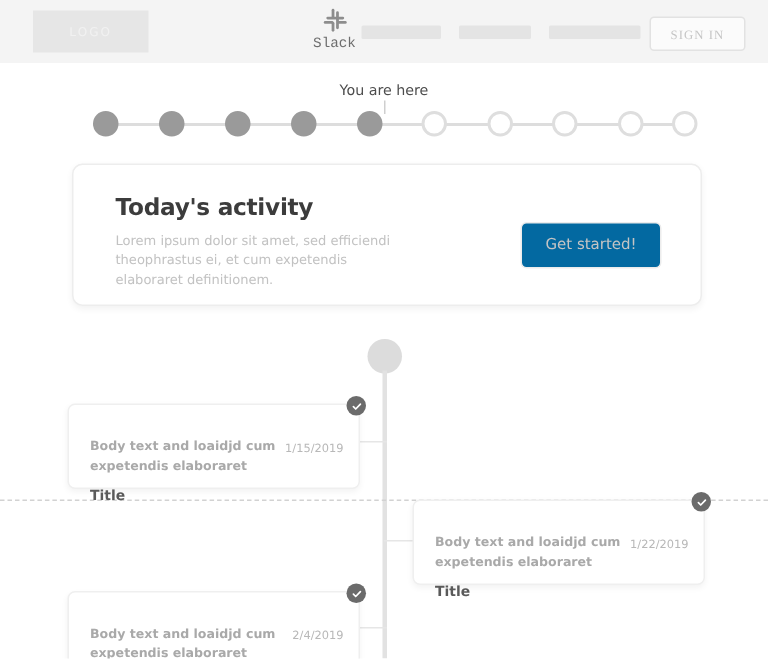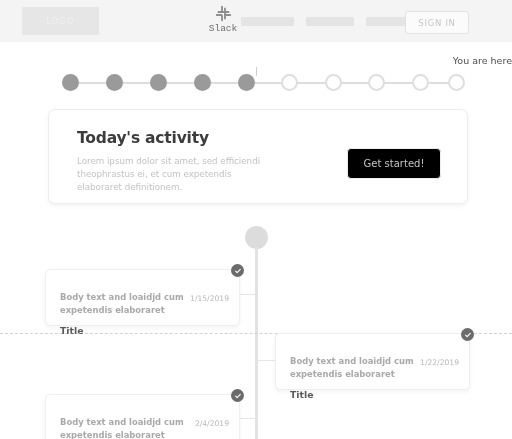--- a/index.html
+++ b/index.html
@@ -69,39 +69,40 @@
   .navbar-item {
     height: 9px;
     background: #e4e4e4;
     border-radius: 1px;
   }
   .nb1 { width: 53px; }
   .nb2 { width: 48px; }
   .nb3 { width: 61px; }
   .signin {
     position: absolute;
-    left: 405px; top: 11px;
+    left: 433px; top: 11px;
     width: 62px; height: 21px;
     border: 1px solid #e2e2e2;
     border-radius: 3px;
     background: #fbfbfb;
     display: flex;
     align-items: center;
     justify-content: center;
     font-size: 8.5px;
     letter-spacing: 0.7px;
     color: #c6c6c6;
+    font-family: Liberation Serif, serif;
   }
 
   
   .youarehere {
     position: absolute;
     left: 0; top: 55px;
     width: 512px;
-    text-align: right;
+    text-align: center;
     font-size: 9.5px;
     color: #4d4d4d;
   }
   .yah-tick {
     position: absolute;
     left: 256px; top: 67px;
     width: 1px; height: 9px;
     background: #cfcfcf;
   }
   .stepper {
@@ -151,21 +152,21 @@
     font-size: 8.7px;
     line-height: 13px;
     color: #c2c2c2;
   }
   .get-started {
     position: absolute;
     left: 298px; top: 38px;
     width: 92px; height: 29px;
     border: 1px solid #ececec;
     border-radius: 4px;
-    background: #000000;
+    background: #0369a1;
     display: flex;
     align-items: center;
     justify-content: center;
     font-size: 10px;
     color: #c4c4c4;
   }
 
   
   .tl-spine {
     position: absolute;

